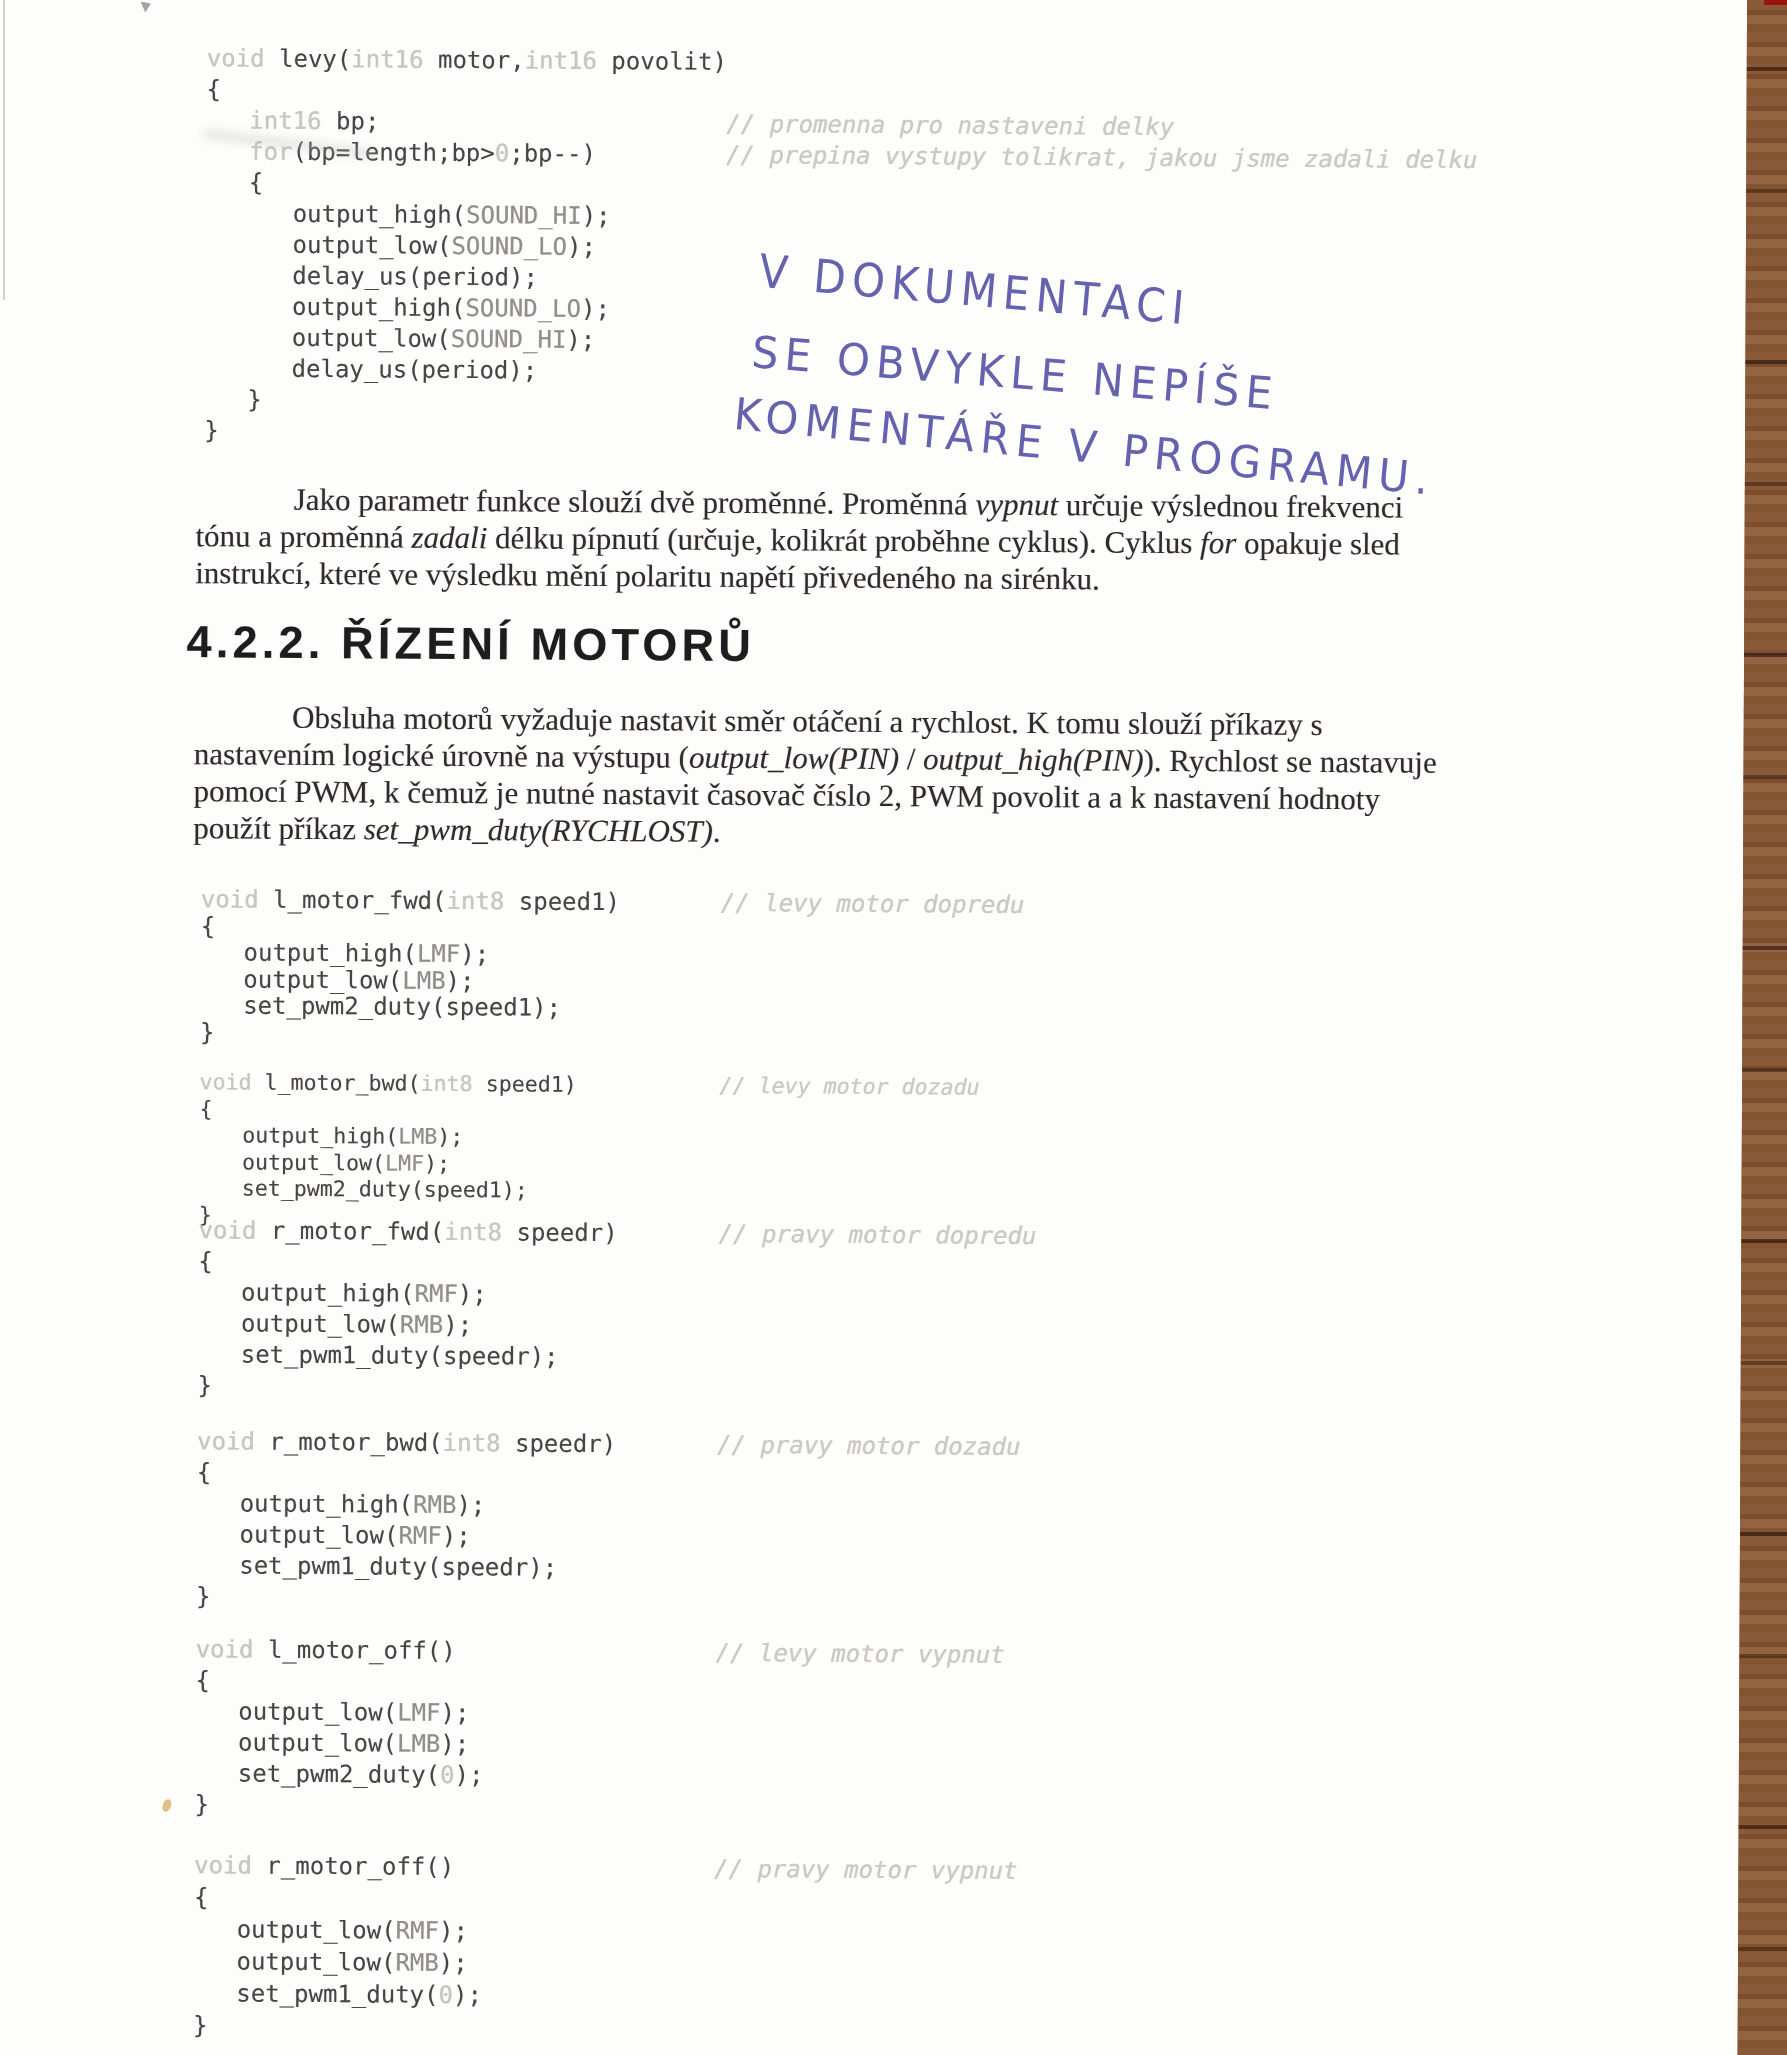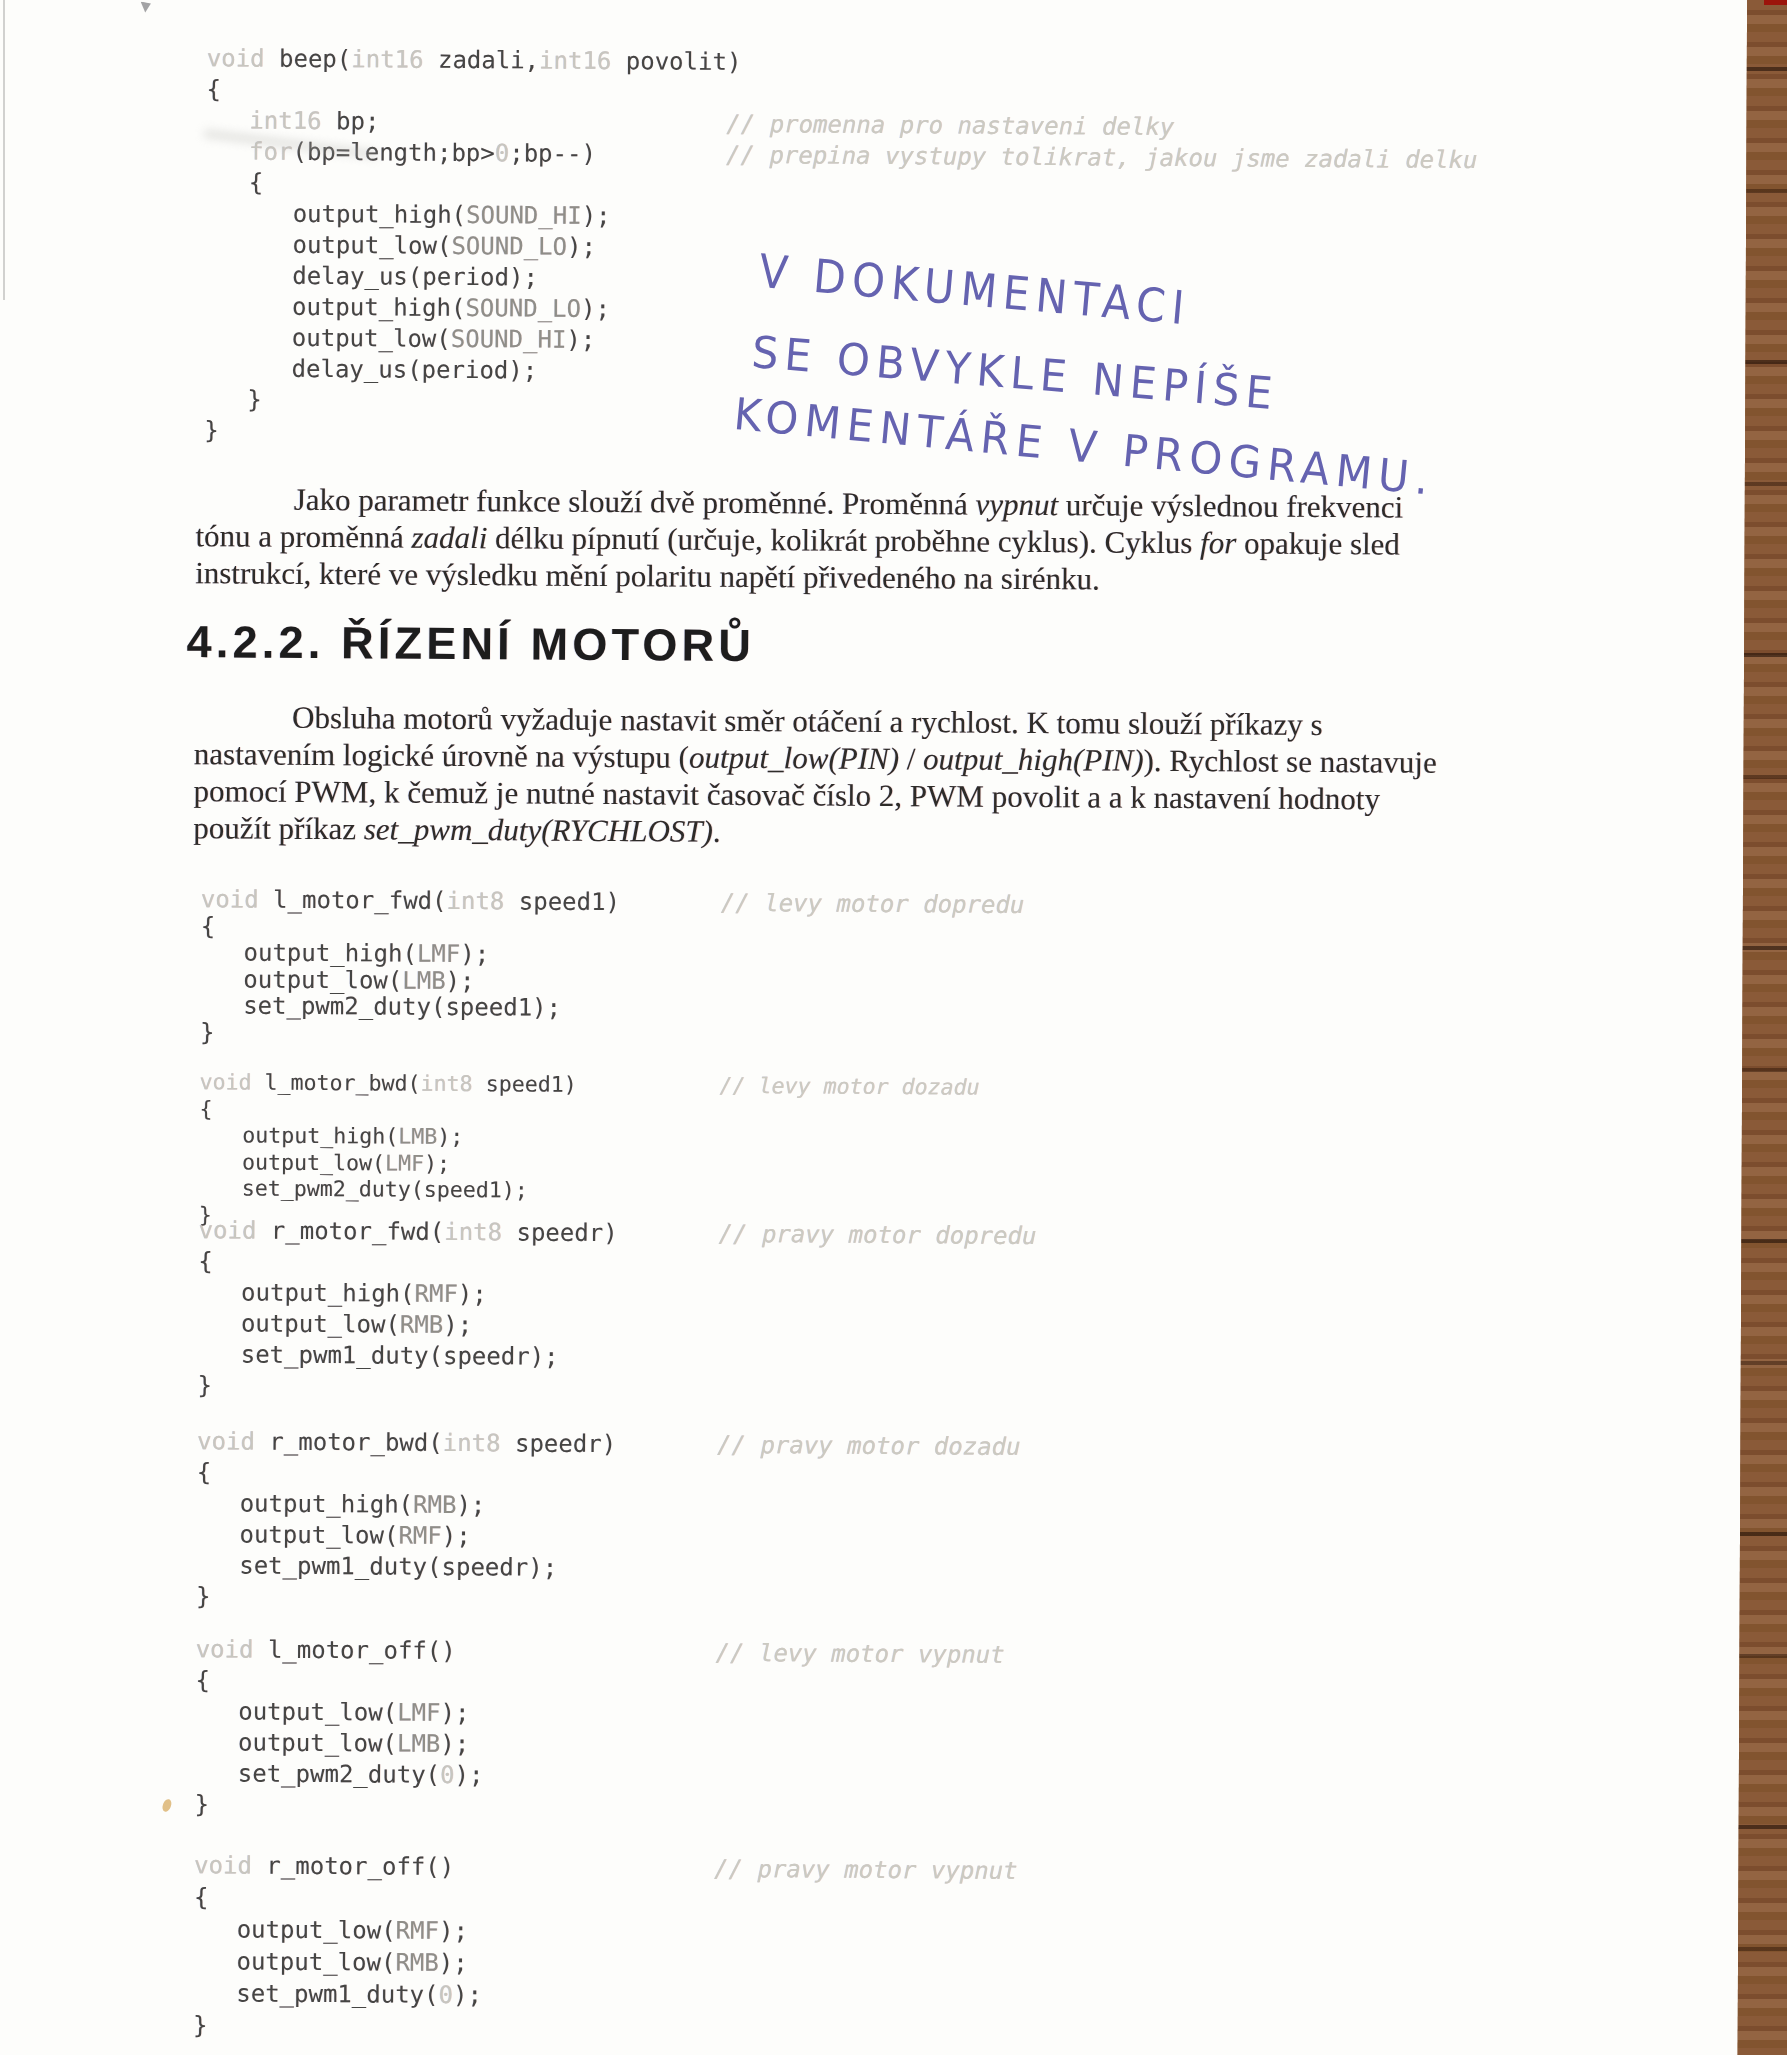--- a/index.html
+++ b/index.html
@@ -105,21 +105,21 @@
   #hw0{left:763px;top:239px;transform:rotate(4.6deg) scale(1,1.1);}
   #hw1{left:756px;top:321px;transform:rotate(4.2deg) scale(1,1.05);}
   #hw2{left:739px;top:383px;transform:rotate(5deg)   scale(1,1.05);}
 </style>
 </head>
 <body>
 
 <div id="sheet">
 
   <div id="cb0" class="code-block">
-      <div class="code-line" style="padding-left: 0px;"><span class="tok-k">void </span><span class="tok-n">beep(</span><span class="tok-k">int16</span><span class="tok-n"> zadali,</span><span class="tok-k">int16</span><span class="tok-n"> povolit)</span></div>
+      <div class="code-line" style="padding-left: 0px;"><span class="tok-k">void </span><span class="tok-n">levy(</span><span class="tok-k">int16</span><span class="tok-n"> motor,</span><span class="tok-k">int16</span><span class="tok-n"> povolit)</span></div>
       <div class="code-line" style="padding-left: 0px;"><span class="tok-n">{</span></div>
       <div class="code-line" style="padding-left: 43px;"><span class="tok-k">int16</span><span class="tok-n"> bp;</span><span class="code-comment">// promenna pro nastaveni delky</span></div>
       <div class="code-line" style="padding-left: 43px;"><span class="tok-k">for</span><span class="tok-n">(bp=length;bp&gt;</span><span class="tok-k">0</span><span class="tok-n">;bp--)</span><span class="code-comment">// prepina vystupy tolikrat, jakou jsme zadali delku</span></div>
       <div class="code-line" style="padding-left: 43px;"><span class="tok-n">{</span></div>
       <div class="code-line" style="padding-left: 87px;"><span class="tok-n">output_high(</span><span class="tok-m">SOUND_HI</span><span class="tok-n">);</span></div>
       <div class="code-line" style="padding-left: 87px;"><span class="tok-n">output_low(</span><span class="tok-m">SOUND_LO</span><span class="tok-n">);</span></div>
       <div class="code-line" style="padding-left: 87px;"><span class="tok-n">delay_us(period);</span></div>
       <div class="code-line" style="padding-left: 87px;"><span class="tok-n">output_high(</span><span class="tok-m">SOUND_LO</span><span class="tok-n">);</span></div>
       <div class="code-line" style="padding-left: 87px;"><span class="tok-n">output_low(</span><span class="tok-m">SOUND_HI</span><span class="tok-n">);</span></div>
       <div class="code-line" style="padding-left: 87px;"><span class="tok-n">delay_us(period);</span></div>

